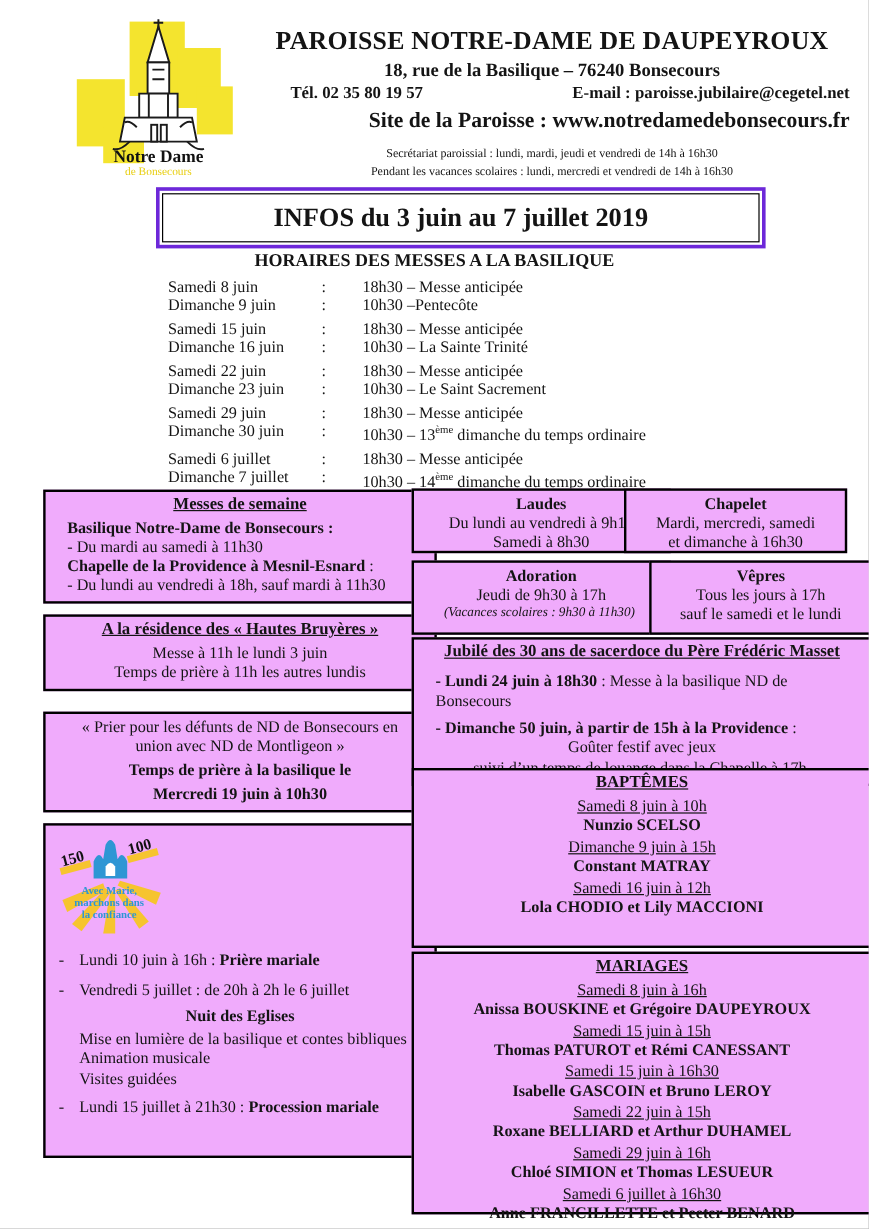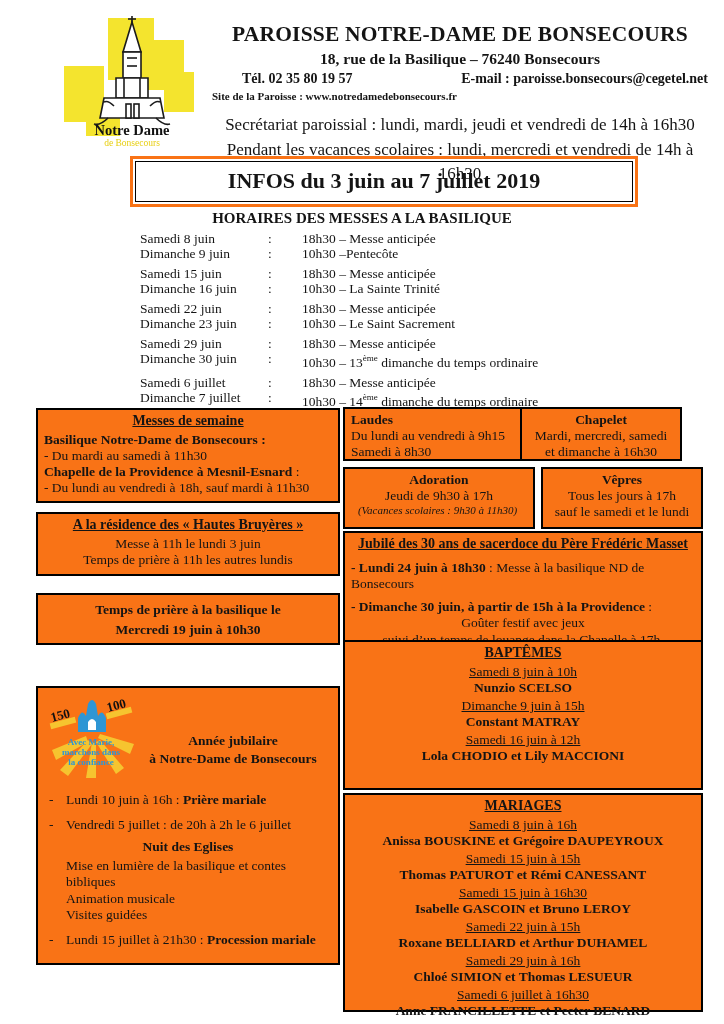--- a/index.html
+++ b/index.html
@@ -5,55 +5,55 @@
   html,body{margin:0;padding:0;background:#9a9a9a;}
   .page{position:relative;width:724px;height:1024px;background:#ffffff;margin:0 auto;
         font-family:"Liberation Serif","DejaVu Serif",serif;color:#141414;overflow:hidden;}
 
   
   .parish-logo{position:absolute;left:46px;top:14px;width:172px;height:140px;}
   .header-text{position:absolute;left:212px;top:22px;width:496px;}
   .h-title{font-size:21.5px;font-weight:bold;text-align:center;letter-spacing:.2px;}
   .h-address{font-size:15.5px;font-weight:bold;text-align:center;margin-top:3px;}
   .h-row{display:flex;justify-content:space-between;font-size:14px;font-weight:bold;margin-top:3px;padding-left:30px;}
-  .h-site{font-size:11px;font-weight:bold;text-align:left;margin-top:3px;}
-  .h-secwrap{margin-top:11px;font-size:17px;text-align:center;line-height:1.45;}
-
-  
-  .infos-outer{position:absolute;left:130px;top:156px;width:498px;border:3px solid #f97316;padding:2px;font-family:Liberation Serif, serif;}
+  .h-site{font-size:18px;font-weight:bold;text-align:right;margin-top:3px;}
+  .h-secwrap{margin-top:11px;font-size:10px;text-align:center;line-height:1.45;}
+
+  
+  .infos-outer{position:absolute;left:130px;top:156px;width:498px;border:3px solid #6d28d9;padding:2px;font-family:Liberation Serif, serif;}
   .infos-inner{border:1px solid #000;text-align:center;font-size:22px;font-weight:bold;padding:6px 4px 7px;}
 
   
   .horaires-title{position:absolute;left:0;top:210px;width:724px;text-align:center;
                   font-size:15px;font-weight:bold;}
   .schedule{position:absolute;left:104px;top:231px;width:520px;}
   .sched-group{margin-bottom:5px;}
   .sched-row{display:flex;font-size:13.5px;line-height:15px;}
   .sched-day{width:128px;margin-left:36px;}
   .sched-colon{width:34px;}
   .sched-detail sup{font-size:9px;}
 
   
-  .box{position:absolute;border:2px solid #000;background:#f97316;padding:3px 6px 5px;
+  .box{position:absolute;border:2px solid #000;background:#f0abfc;padding:3px 18px 5px;
        font-size:13.5px;line-height:1.2;}
   .box-title{font-weight:bold;text-decoration:underline;text-align:center;font-size:14px;margin-bottom:2px;}
   .center{text-align:center;}
   .bold{font-weight:bold;}
   .line{line-height:16px;}
 
   
   #box-messes{left:36px;top:408px;width:288px;}
   #box-residence{left:36px;top:512px;width:288px;}
   #box-residence .line{line-height:16.5px;}
   #box-prier{left:36px;top:593px;width:288px;text-align:center;}
   #box-prier .bold{margin-top:4px;line-height:16px;}
   #box-annee{left:36px;top:686px;width:288px;height:267px;}
 
   
-  #box-laudes{left:343px;top:407px;width:176px;height:42px;text-align:left;}
+  #box-laudes{left:343px;top:407px;width:176px;height:42px;text-align:center;}
   #box-chapelet{left:520px;top:407px;width:146px;height:42px;text-align:center;}
   #box-adoration{left:343px;top:467px;width:176px;height:50px;text-align:center;}
   #box-vepres{left:541px;top:467px;width:146px;height:50px;text-align:center;}
   #box-adoration .ital{font-style:italic;font-size:11px;white-space:nowrap;margin-left:-3px;}
   #box-jubile{left:343px;top:531px;width:344px;}
   #box-jubile .j-item{margin-top:7px;}
   #box-baptemes{left:343px;top:640px;width:344px;height:138px;text-align:center;}
   #box-mariages{left:343px;top:793px;width:344px;height:207px;text-align:center;}
   .entry{margin-bottom:2px;}
   .entry-date{text-decoration:underline;line-height:16px;}
@@ -97,25 +97,25 @@
       <polygon points="58,84 114,84 118,104 54,104"></polygon>
       <path d="M62,104 q-8,8 -14,6 M110,104 q8,8 14,6 M68,92 q-6,-6 -10,-4 M104,92 q6,-6 10,-4" fill="none"></path>
       <rect x="80" y="90" width="5" height="14"></rect>
         <rect x="88" y="90" width="5" height="14"></rect>
     </g>
     <text x="86" y="121" text-anchor="middle" font-size="14.5" font-weight="bold" fill="#111">Notre Dame</text>
     <text x="86" y="132" text-anchor="middle" font-size="9.5" fill="#e8cf12">de Bonsecours</text>
   </svg>
 
   <div class="header-text">
-    <div class="h-title">PAROISSE NOTRE-DAME DE BONSECOURS</div>
+    <div class="h-title">PAROISSE NOTRE-DAME DE DAUPEYROUX</div>
     <div class="h-address">18, rue de la Basilique – 76240 Bonsecours</div>
     <div class="h-row">
       <span>Tél. 02 35 80 19 57</span>
-      <span>E-mail : paroisse.bonsecours@cegetel.net</span>
+      <span>E-mail : paroisse.jubilaire@cegetel.net</span>
     </div>
     <div class="h-site">Site de la Paroisse : www.notredamedebonsecours.fr</div>
     <div class="h-secwrap">
       <div>Secrétariat paroissial : lundi, mardi, jeudi et vendredi de 14h à 16h30</div>
       <div>Pendant les vacances scolaires : lundi, mercredi et vendredi de 14h à 16h30</div>
     </div>
   </div>
 
   <div class="infos-outer">
     <div class="infos-inner">INFOS du 3 juin au 7 juillet 2019</div>
@@ -193,20 +193,21 @@
     <div class="line">- Du lundi au vendredi à 18h, sauf mardi à 11h30</div>
   </div>
 
   <div class="box" id="box-residence">
     <div class="box-title">A la résidence des « Hautes Bruyères »</div>
     <div class="line center">Messe à 11h le lundi 3 juin</div>
     <div class="line center">Temps de prière à 11h les autres lundis</div>
   </div>
 
   <div class="box" id="box-prier">
+    <div class="line">« Prier pour les défunts de ND de Bonsecours en union avec ND de Montligeon »</div>
     <div class="bold">Temps de prière à la basilique le</div>
     <div class="bold">Mercredi 19 juin à 10h30</div>
   </div>
 
   <div class="box" id="box-annee">
     <svg class="jubilee-logo" viewBox="0 0 100 88">
       <g fill="#f6c42f">
         <polygon points="44,44 10,58 14,68 46,50"></polygon>
         <polygon points="46,48 18,78 26,84 50,52"></polygon>
         <polygon points="50,50 44,86 54,86 54,52"></polygon>
@@ -220,24 +221,20 @@
         <path d="M46,38 L46,30 Q50,24 54,30 L54,38 Z" fill="#ffffff"></path>
       </g>
       <text x="10" y="30" font-size="13" font-weight="bold" fill="#111" transform="rotate(-15 10 30)">150</text>
       <text x="66" y="20" font-size="13" font-weight="bold" fill="#111" transform="rotate(-15 66 20)">100</text>
       <g font-size="9" font-weight="bold" fill="#2e96d4" text-anchor="middle">
         <text x="49" y="53">Avec Marie,</text>
         <text x="49" y="63">marchons dans</text>
         <text x="49" y="73">la confiance</text>
       </g>
     </svg>
-    <div class="annee-title">
-      <div>Année jubilaire</div>
-      <div>à Notre-Dame de Bonsecours</div>
-    </div>
     <div class="annee-items">
       <div class="a-item">
         <span class="a-dash">-</span>
         <span class="a-text"><span>Lundi 10 juin à 16h : </span><b>Prière mariale</b></span>
       </div>
       <div class="a-item">
         <span class="a-dash">-</span>
         <span class="a-text">Vendredi 5 juillet : de 20h à 2h le 6 juillet</span>
       </div>
       <div class="nuit-block">
@@ -275,21 +272,21 @@
     <div>Tous les jours à 17h</div>
     <div>sauf le samedi et le lundi</div>
   </div>
 
   <div class="box" id="box-jubile">
     <div class="box-title">Jubilé des 30 ans de sacerdoce du Père Frédéric Masset</div>
     <div class="j-item">
       <b>- Lundi 24 juin à 18h30</b><span> : Messe à la basilique ND de Bonsecours</span>
     </div>
     <div class="j-item">
-      <b>- Dimanche 30 juin, à partir de 15h à la Providence</b><span> :</span>
+      <b>- Dimanche 50 juin, à partir de 15h à la Providence</b><span> :</span>
       <div class="center">Goûter festif avec jeux</div>
       <div class="center">suivi d’un temps de louange dans la Chapelle à 17h.</div>
     </div>
   </div>
 
   <div class="box" id="box-baptemes">
     <div class="box-title">BAPTÊMES</div>
     <div id="baptemes-entries">
         <div class="entry">
           <div class="entry-date">Samedi 8 juin à 10h</div>

